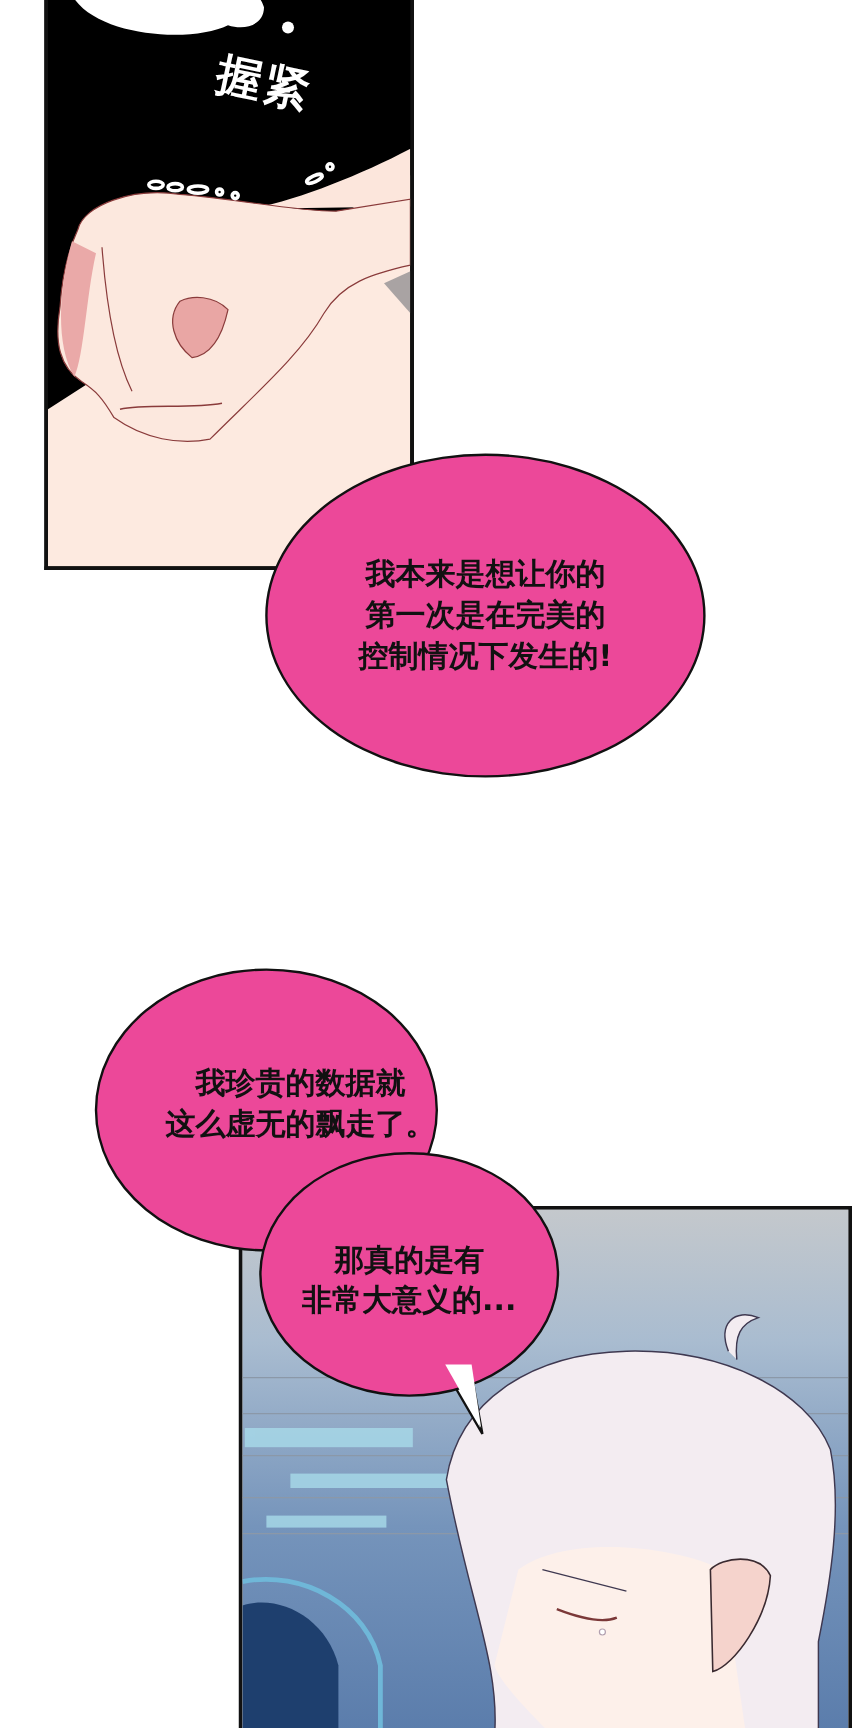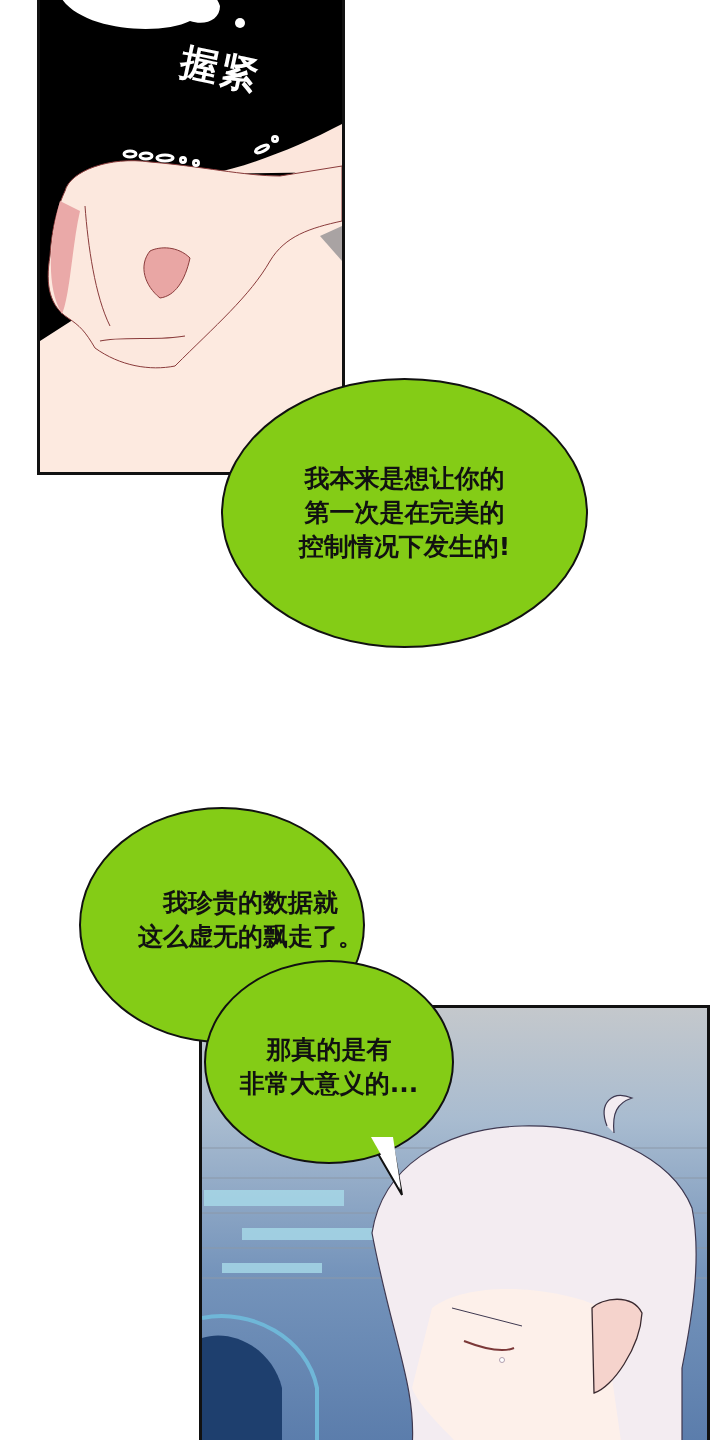--- a/index.html
+++ b/index.html
@@ -24,21 +24,21 @@
     }
     
     .panel2 {
       left: 199px; top: 1005px; width: 505px; height: 440px;
       border: 3px solid #111; border-bottom: none; overflow: hidden;
       background: #c4c8cc;
     }
     .panel2 svg { position: absolute; left: 0; top: 0; }
     
     .bubble {
-      position: absolute; background: #84cc16;
+      position: absolute; background: #ec4899;
       border: 2px solid #111; border-radius: 50%;
       display: flex; align-items: center; justify-content: center;
       text-align: center;
     }
     .bubble-text {
       font-weight: bold; color: #111; font-size: 25px; line-height: 34px;
       white-space: pre-line;
       font-family: "DejaVu Sans", sans-serif;
     }
     .bubble-svg { position: absolute; left: 0; top: 0; pointer-events: none; }
@@ -125,19 +125,19 @@
 </div>
 
 <div class="bubble" style="left:79px; top:807px; width:282px; height:232px;justify-content:flex-end;">
   <div class="bubble-text" style="margin-top:-10px;">我珍贵的数据就
 这么虚无的飘走了。</div>
 </div>
 
 <svg class="bubble-svg" width="720" height="1440">
   <path d="M370,1140 L402,1195 L392,1140 Z" fill="#fff" stroke="#111" stroke-width="2"></path>
 </svg>
-<div class="bubble" style="left:204px; top:960px; width:246px; height:200px;">
+<div class="bubble" style="left:216px; top:960px; width:246px; height:200px;">
   <div class="bubble-text" style="margin-top:10px;">那真的是有
 非常大意义的...</div>
 </div>
 <svg class="bubble-svg" width="720" height="1440">
   <path d="M371,1137 L401,1190 L393,1137 Z" fill="#fff"></path>
 </svg>
 
 </body></html>

